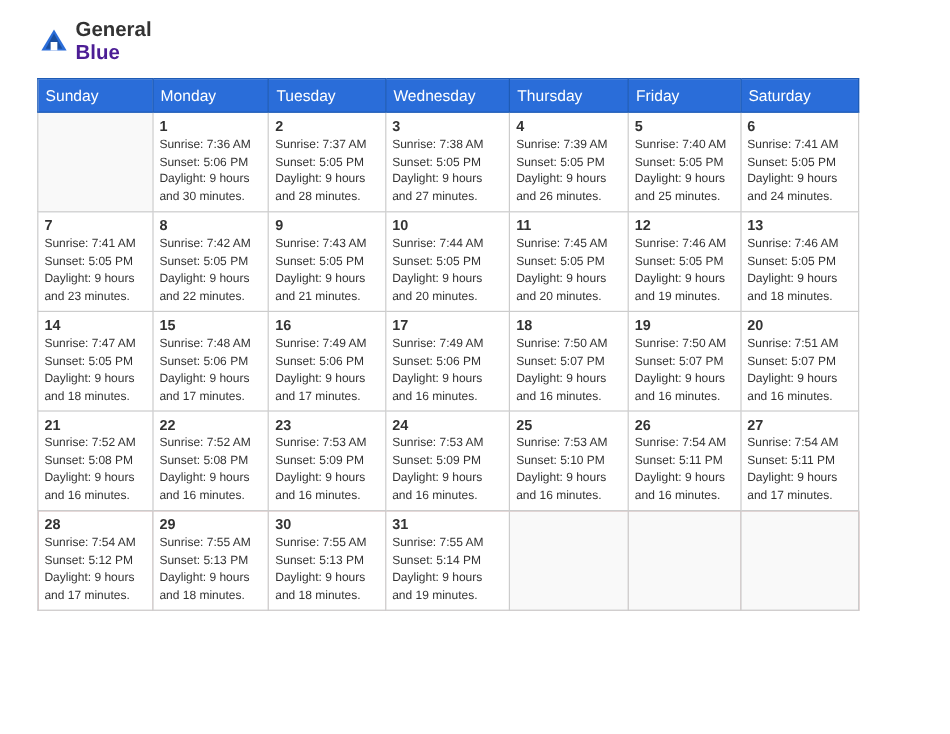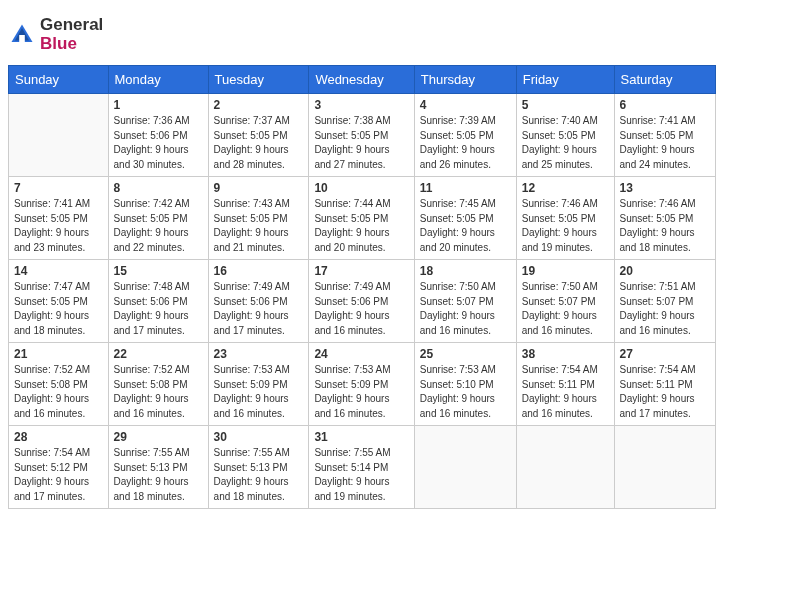--- a/index.html
+++ b/index.html
@@ -5,21 +5,21 @@
     * { box-sizing: border-box; margin: 0; padding: 0; }
     body {
       font-family: Arial, sans-serif;
       background: #fff;
       width: 792px;
       height: 612px;
       overflow: hidden;
     }
     .container {
       width: 736px;
-      padding: 16px 20px 10px 8px;
+      padding: 16px 20px 10px 31px;
     }
     .header-area {
       display: flex;
       justify-content: space-between;
       align-items: flex-start;
       margin-bottom: 12px;
     }
     .logo {
       display: flex;
       align-items: center;
@@ -89,21 +89,21 @@
 <div class="container">
   <div class="header-area">
     <div class="logo">
       <svg class="logo-icon" viewBox="0 0 40 40">
         <polygon points="20,5 35,30 5,30" fill="#2a6dd9"></polygon>
         <polygon points="20,10 30,28 10,28" fill="#1a4fa0"></polygon>
         <rect x="16" y="20" width="8" height="10" fill="#fff"></rect>
       </svg>
       <div>
         <div style="font-size:17px;font-weight:bold;color:#333;line-height:1.1;">General</div>
-        <div style="font-size:17px;font-weight:bold;color:#be185d;line-height:1.1;">Blue</div>
+        <div style="font-size:17px;font-weight:bold;color:#4c1d95;line-height:1.1;">Blue</div>
       </div>
     </div>
     <div class="title-area">
       <div class="month-title"></div>
       <div class="location-title"></div>
     </div>
   </div>
 
   <table class="calendar">
     <thead>
@@ -295,21 +295,21 @@
 and 16 minutes.</div>
           </td>
           <td>
             <span class="day-number">25</span>
             <div class="day-info" style="white-space: pre-line;">Sunrise: 7:53 AM
 Sunset: 5:10 PM
 Daylight: 9 hours
 and 16 minutes.</div>
           </td>
           <td>
-            <span class="day-number">38</span>
+            <span class="day-number">26</span>
             <div class="day-info" style="white-space: pre-line;">Sunrise: 7:54 AM
 Sunset: 5:11 PM
 Daylight: 9 hours
 and 16 minutes.</div>
           </td>
           <td>
             <span class="day-number">27</span>
             <div class="day-info" style="white-space: pre-line;">Sunrise: 7:54 AM
 Sunset: 5:11 PM
 Daylight: 9 hours

